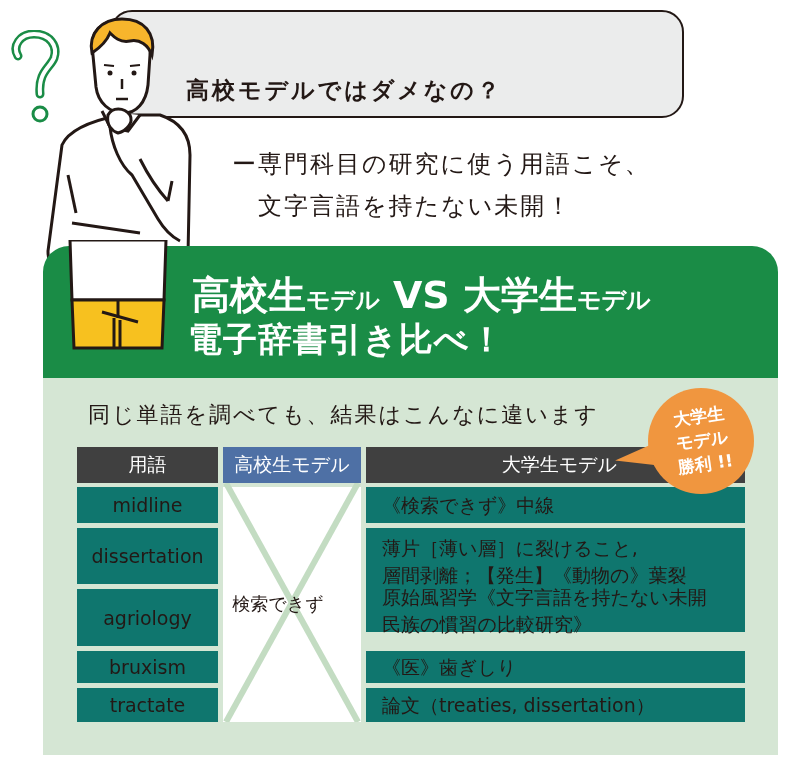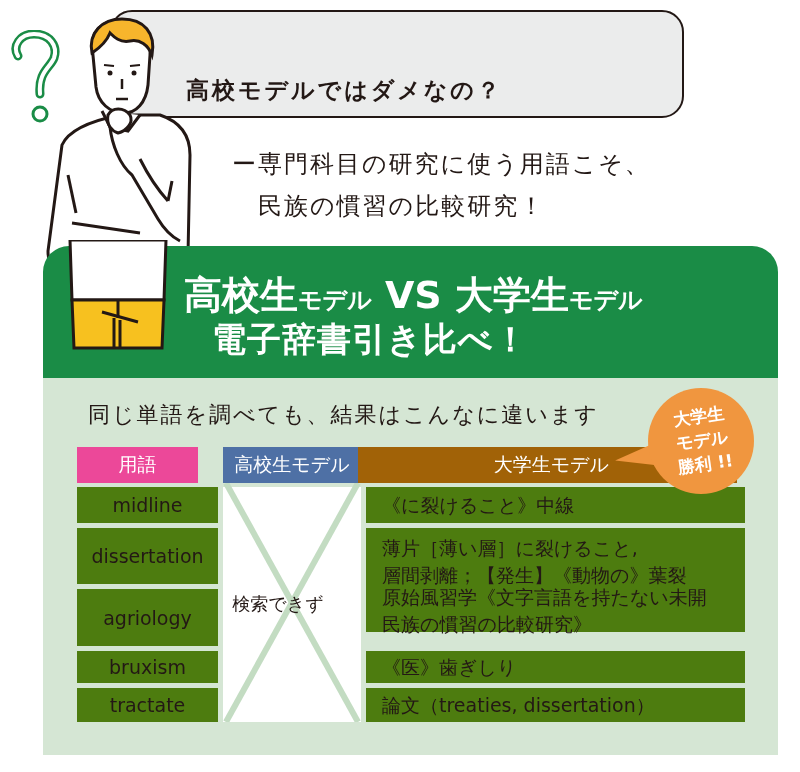--- a/index.html
+++ b/index.html
@@ -10,36 +10,36 @@
   
   .bubble { left:110px; top:10px; width:574px; height:108px; background:#ebecec;
             border:2.5px solid #231815; border-radius:22px; box-sizing:border-box; }
   .bubble-text { left:186px; top:38px; font-size:23px; font-weight:bold; letter-spacing:3px; color:#231815; white-space:nowrap;margin-top:37px; }
 
   .sub1 { left:232px; top:148px; font-size:24px; letter-spacing:2px; white-space:nowrap; }
   .sub2 { left:258px; top:190px; font-size:24px; letter-spacing:2px; white-space:nowrap; }
 
   
   .banner { left:43px; top:246px; width:735px; height:132px; background:#1a8c46; border-radius:26px 26px 0 0; }
-  .banner-line1 { left:184px; top:270px; color:#fff; font-weight:bold; white-space:nowrap; }
+  .banner-line1 { left:192px; top:270px; color:#fff; font-weight:bold; white-space:nowrap; }
   .banner-line1 .big { font-size:38px; }
   .banner-line1 .small { font-size:24px; }
-  .banner-line2 { left:212px; top:317px; color:#fff; font-weight:bold; font-size:34px; white-space:nowrap; letter-spacing:1px; }
+  .banner-line2 { left:188px; top:317px; color:#fff; font-weight:bold; font-size:34px; white-space:nowrap; letter-spacing:1px; }
 
   
   .panel { left:43px; top:378px; width:735px; height:377px; background:#d5e6d4; }
   .panel-lead { left:88px; top:400px; font-size:22px; letter-spacing:2px; white-space:nowrap; }
 
   
   .th { top:447px; height:36px; color:#fff; font-size:19px; display:flex; align-items:center; justify-content:center; box-sizing:border-box; }
-  .th-term { left:77px; width:121px; background:#ec4899; }
+  .th-term { left:77px; width:141px; background:#404040; }
   .th-hs { left:223px; width:138px; background:#4e70a5; }
-  .th-univ { left:358px; width:379px; background:#a16207; justify-content:flex-end; padding-right:128px; }
+  .th-univ { left:366px; width:379px; background:#404040; justify-content:flex-end; padding-right:128px; }
 
-  .cell { background:#4d7c0f; box-sizing:border-box; display:flex; align-items:center; font-size:19px; }
+  .cell { background:#0f766e; box-sizing:border-box; display:flex; align-items:center; font-size:19px; }
   .cell-term { left:77px; width:141px; justify-content:center; }
   .cell-def { left:366px; width:379px; padding-left:16px; line-height:27px; }
   .hs-cell { left:223px; top:487px; width:138px; height:235px; background:#fff; }
   .hs-text { left:223px; top:592px; width:110px; text-align:center; font-size:18px; }
 
   
   .badge { left:648px; top:388px; width:106px; height:106px; border-radius:50%; background:#f0963f; }
   .badge-tail { left:615px; top:447px; width:0; height:0; border-top:10px solid transparent; border-bottom:12px solid transparent; border-right:40px solid #f0963f; transform:rotate(-10deg); }
   .badge-text { left:660px; top:404px; width:84px; text-align:center; color:#fff; font-weight:bold; font-size:17px; line-height:24px; transform:rotate(-8deg); }
 </style>
@@ -82,21 +82,21 @@
   <circle cx="94" cy="58" r="2.5" fill="#231815"></circle>
   <line x1="64" y1="50" x2="74" y2="51" stroke="#231815" stroke-width="2"></line>
   <line x1="90" y1="51" x2="100" y2="50" stroke="#231815" stroke-width="2"></line>
   <line x1="82" y1="64" x2="82" y2="74" stroke="#231815" stroke-width="2.5"></line>
   <line x1="76" y1="84" x2="88" y2="84" stroke="#231815" stroke-width="2.5"></line>
 
   <path d="M68 100 C72 92 84 92 90 100 C94 108 86 116 78 118 C72 116 66 110 68 100 Z" fill="#fff" stroke="#231815" stroke-width="3"></path>
 </svg>
 
 <div class="abs sub1">ー専門科目の研究に使う用語こそ、</div>
-<div class="abs sub2">民族の慣習の比較研究！</div>
+<div class="abs sub2">文字言語を持たない未開！</div>
 
 <div class="abs banner"></div>
 
 <svg class="abs" style="left:66px;top:240px" width="110" height="110" viewBox="0 0 110 110">
   <path d="M4 0 L100 0 L98 60 L6 60 Z" fill="#fff" stroke="#231815" stroke-width="3"></path>
   <path d="M6 60 L98 60 L96 108 L8 108 Z" fill="#f7c11f" stroke="#231815" stroke-width="3"></path>
   <line x1="52" y1="60" x2="52" y2="78" stroke="#231815" stroke-width="3"></line>
   <line x1="36" y1="72" x2="72" y2="82" stroke="#231815" stroke-width="3"></line>
   <line x1="48" y1="78" x2="48" y2="108" stroke="#231815" stroke-width="3"></line>
   <line x1="54" y1="80" x2="54" y2="108" stroke="#231815" stroke-width="3"></line>
@@ -120,21 +120,21 @@
 <div class="abs cell cell-term" style="top:688px;height:34px">tractate</div>
 
 <div class="abs hs-cell"></div>
 <svg class="abs" style="left:223px;top:483px" width="138" height="239" viewBox="0 0 138 239">
   <line x1="3" y1="0" x2="135" y2="239" stroke="#c3dcc2" stroke-width="6"></line>
   <line x1="135" y1="0" x2="3" y2="239" stroke="#c3dcc2" stroke-width="6"></line>
 </svg>
 <div class="abs hs-text">検索できず</div>
 
 <div class="abs cell cell-def" style="top:487px;height:36px">
-    <span style="white-space:pre-line">《に裂けること》中線</span>
+    <span style="white-space:pre-line">《検索できず》中線</span>
   </div>
 <div class="abs cell cell-def" style="top:528px;height:67px">
     <span style="white-space:pre-line">薄片［薄い層］に裂けること,
 層間剥離；【発生】《動物の》葉裂</span>
   </div>
 <div class="abs cell cell-def" style="top:589px;height:43px">
     <span style="white-space:pre-line">原始風習学《文字言語を持たない未開
 民族の慣習の比較研究》</span>
   </div>
 <div class="abs cell cell-def" style="top:651px;height:32px">

